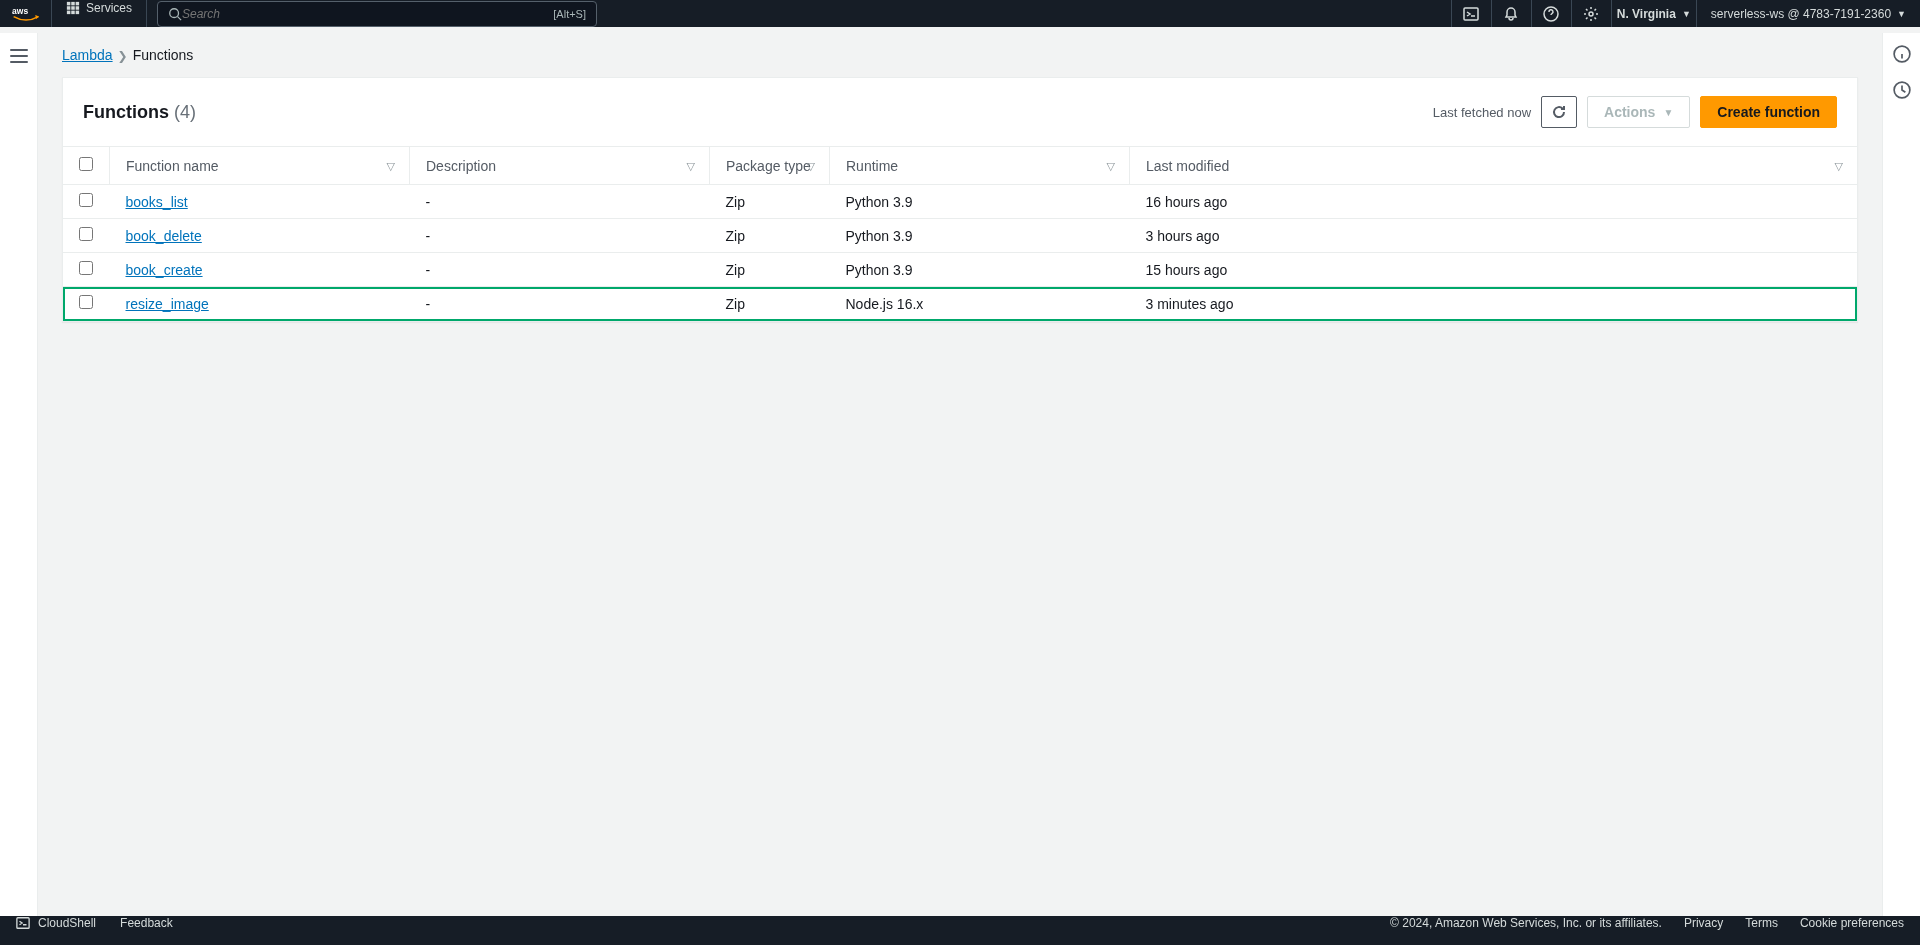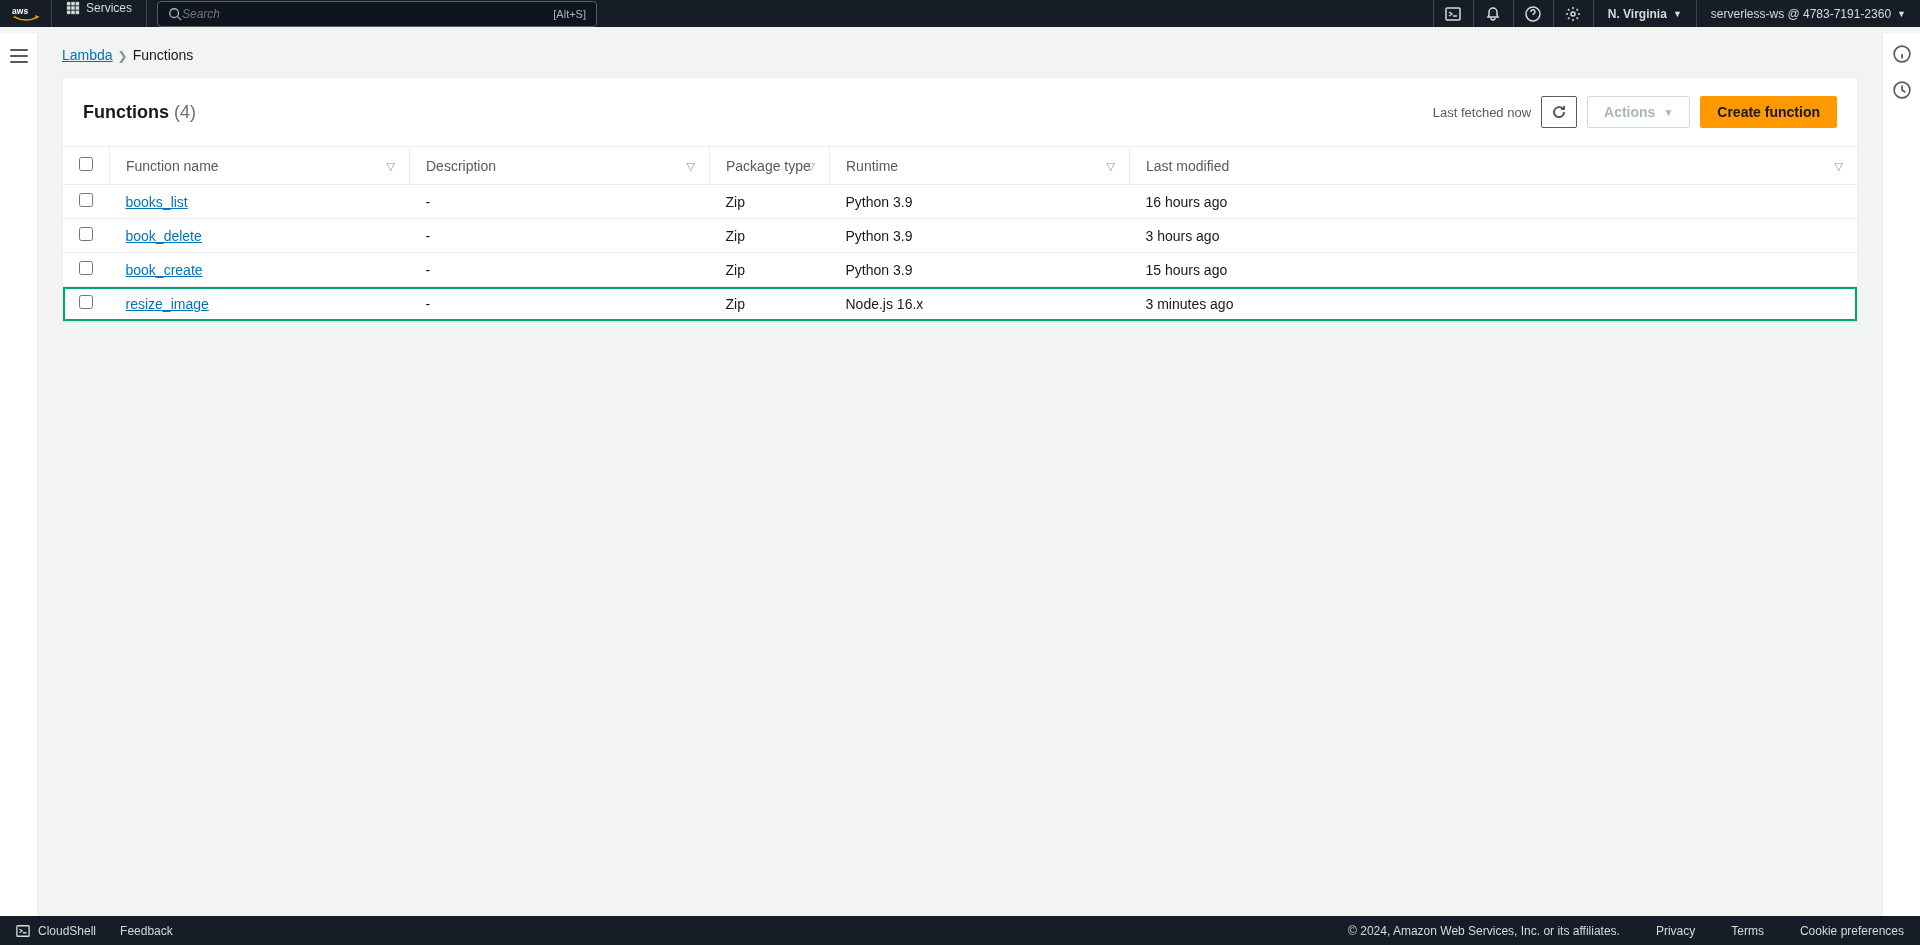--- a/index.html
+++ b/index.html
@@ -1,29 +1,29 @@
 <!DOCTYPE html>
 <html><head>
 <meta charset="utf-8">
 <style>
 *{box-sizing:border-box;margin:0;padding:0}
 html,body{width:1920px;height:945px;font-family:"Amazon Ember","Helvetica Neue",Arial,sans-serif;background:#f2f3f3;overflow:hidden}
 
 .topnav{height:27px;background:#161d26;display:flex;align-items:center;color:#d5dbdb;font-size:12px}
 .aws-logo{width:52px;display:flex;align-items:center;justify-content:center;border-right:1px solid #3a4754;height:100%}
 .aws-logo svg{width:28px;height:17px}
-.svc{display:flex;align-items:flex-start;gap:6px;padding:1px 14px;border-right:1px solid #3a4754;height:100%;cursor:pointer}
+.svc{display:flex;align-items:flex-end;gap:6px;padding:12px 14px;border-right:1px solid #3a4754;height:100%;cursor:pointer}
 .grid-icon{width:14px;height:14px;fill:#d5dbdb}
 .search-wrap{margin-left:10px;width:440px;height:26px;background:#0f151f;border:1px solid #55606b;border-radius:4px;display:flex;align-items:center;padding:0 10px;color:#aab7b8}
 .search-wrap input{flex:1;background:transparent;border:none;outline:none;color:#d5dbdb;font-style:italic;font-size:12px}
 .kbd{font-size:11px;color:#aab7b8}
 .top-right{margin-left:auto;display:flex;align-items:center;height:100%}
 .top-right .tbtn{display:flex;align-items:center;justify-content:center;width:40px;height:100%;border-left:1px solid #3a4754;cursor:pointer}
 .tbtn svg{width:16px;height:16px;stroke:#d5dbdb;fill:none;stroke-width:1.5}
-.region{display:flex;align-items:center;gap:6px;padding:0 14px;height:100%;border-left:1px solid #3a4754;cursor:pointer;font-weight:bold}
+.region{display:flex;align-items:center;gap:6px;padding:0 5px;height:100%;border-left:1px solid #3a4754;cursor:pointer;font-weight:bold}
 .acct{display:flex;align-items:center;gap:6px;padding:0 14px;height:100%;border-left:1px solid #3a4754;cursor:pointer}
 .caret{font-size:9px}
 
 .body-wrap{position:absolute;top:33px;left:0;right:0;bottom:29px;display:flex}
 .left-gutter{width:38px;background:#fff;display:flex;justify-content:center;padding-top:16px;border-right:1px solid #eaeded}
 .ham{width:18px;height:14px;display:flex;flex-direction:column;justify-content:space-between;cursor:pointer}
 .ham span{height:2px;background:#545b64;border-radius:1px}
 
 .main{flex:1;overflow:auto;padding:14px 24px}
 .bc{display:flex;align-items:flex-end;gap:5px;font-size:14px;margin-bottom:14px}
@@ -58,24 +58,24 @@
 th.chk,td.chk{width:46px;text-align:center}
 td{padding:8px 16px;border-bottom:1px solid #eaeded}
 tr.hl{outline:2px solid #00a86b;outline-offset:-2px;box-shadow:0 0 0 1px #00a86b inset}
 .link{color:#0073bb;text-decoration:underline;cursor:pointer}
 input[type=checkbox]{width:14px;height:14px;cursor:pointer}
 th + th{border-left:1px solid #eaeded}
 
 .right-gutter{width:38px;background:#fff;border-left:1px solid #eaeded;display:flex;flex-direction:column;align-items:center;padding-top:12px;gap:18px}
 .right-gutter svg{width:18px;height:18px;stroke:#545b64;fill:none;stroke-width:1.5;cursor:pointer}
 
-.footer{position:absolute;bottom:0;left:0;right:0;height:29px;background:#161d26;display:flex;align-items:center;color:#d5dbdb;font-size:12px;padding:0 16px}
+.footer{position:absolute;bottom:0;left:0;right:0;height:29px;background:#161d26;display:flex;align-items:flex-start;color:#d5dbdb;font-size:12px;padding:0 16px}
 .footer .fl{display:flex;align-items:center;gap:8px;margin-right:24px;cursor:pointer}
 .footer .fl svg{width:14px;height:14px;stroke:#d5dbdb;fill:none;stroke-width:1.5}
-.footer .fr{margin-left:auto;display:flex;align-items:center;gap:36px}
+.footer .fr{margin-left:auto;display:flex;align-items:center;gap:22px}
 .footer .fr span{cursor:pointer}
 </style>
 </head>
 <body>
 
 <div class="topnav">
   <div class="aws-logo">
     <svg viewBox="0 0 36 22">
         <text x="0" y="12" font-size="11" font-weight="700" fill="#fff" font-family="Arial">aws</text>
         <path d="M2 15 Q18 24 34 15" stroke="#ff9900" stroke-width="2" fill="none"></path>

